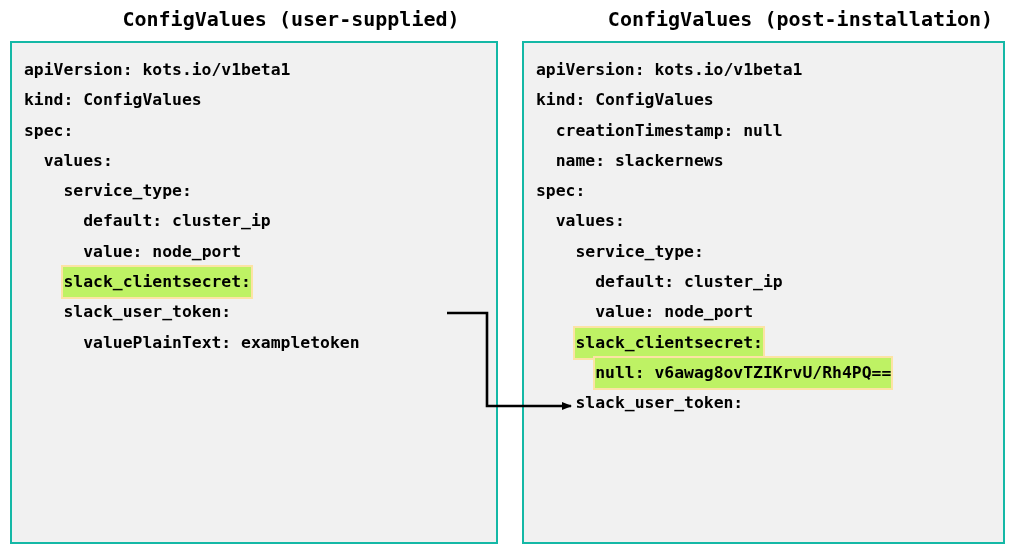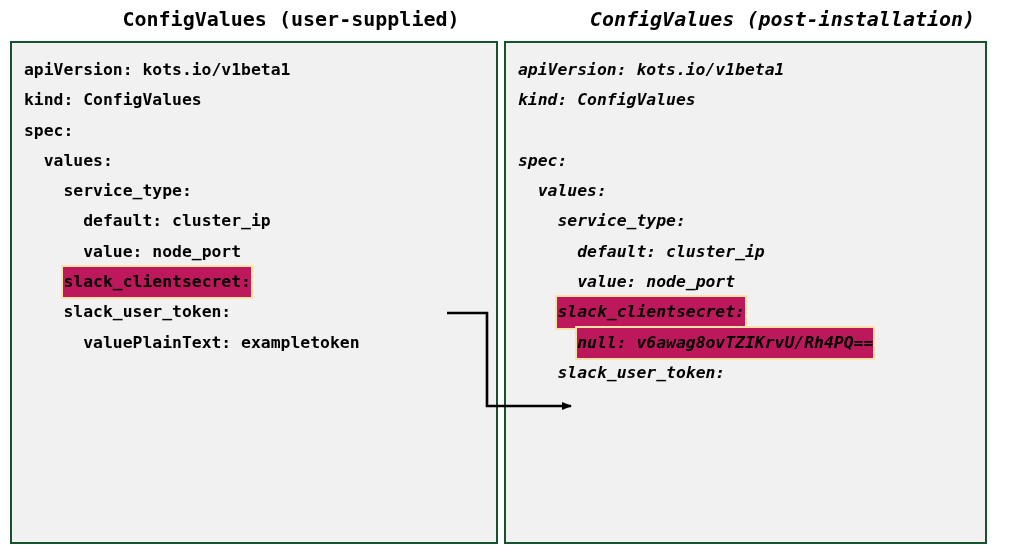--- a/index.html
+++ b/index.html
@@ -15,21 +15,21 @@
     overflow: hidden;
     font-family: "DejaVu Sans Mono", "Liberation Mono", monospace;
   }
 
   .panel {
     position: absolute;
     top: 0;
     height: 559px;
   }
   .panel-left  { left: 0px;   width: 510px; }
-  .panel-right { left: 492px; width: 509px; font-style: italic; }
+  .panel-right { left: 510px; width: 509px; }
 
   .panel-title {
     position: absolute;
     top: 7px;
     left: 0;
     width: 100%;
     text-align: center;
     font-family: "DejaVu Sans Mono", "Liberation Mono", monospace;
     font-size: 20px;
     font-weight: bold;
@@ -38,21 +38,21 @@
     white-space: nowrap;
     margin-left: 36px;
   }
   .panel-left .panel-title  { padding-right: 12px; }
   .panel-right .panel-title { padding-right: 6px; }
 
   .code-box {
     position: absolute;
     top: 41px;
     background: #f1f1f1;
-    border: 2px solid #14532d;
+    border: 2px solid #14b8a6;
     box-sizing: border-box;
     height: 503px;
     overflow: hidden;
     padding: 12px 0 0 0;
   }
   .panel-left  .code-box { left: 10px; width: 488px; }
   .panel-right .code-box { left: 12px; width: 483px; }
 
   .code-line {
     height: 30.3px;
@@ -62,21 +62,21 @@
     font-size: 16.4px;
     font-weight: bold;
     color: #000000;
     padding-left: 12px;
   }
   .code-line .seg {
     display: inline-block;
     padding: 0;
   }
   .code-line.hl .seg {
-    background: #be185d;
+    background: #bef264;
     box-shadow: 0 0 0 2px #fce3a5;
   }
 
   
   .connector {
     position: absolute;
     left: 0;
     top: 0;
     width: 1019px;
     height: 559px;
@@ -100,21 +100,22 @@
       <div class="code-line"><span>    </span><span class="seg">slack_user_token:</span></div>
       <div class="code-line"><span>      </span><span class="seg">valuePlainText: exampletoken</span></div>
     </div>
 </div>
 
 <div class="panel panel-right">
   <div class="panel-title">ConfigValues (post-installation)</div>
   <div class="code-box" id="right-code-box">
       <div class="code-line"><span></span><span class="seg">apiVersion: kots.io/v1beta1</span></div>
       <div class="code-line"><span></span><span class="seg">kind: ConfigValues</span></div>
-      <div class="code-line"><span>  </span></div>
+      <div class="code-line"><span>  </span><span class="seg">creationTimestamp: null</span></div>
+      <div class="code-line"><span>  </span><span class="seg">name: slackernews</span></div>
       <div class="code-line"><span></span><span class="seg">spec:</span></div>
       <div class="code-line"><span>  </span><span class="seg">values:</span></div>
       <div class="code-line"><span>    </span><span class="seg">service_type:</span></div>
       <div class="code-line"><span>      </span><span class="seg">default: cluster_ip</span></div>
       <div class="code-line"><span>      </span><span class="seg">value: node_port</span></div>
       <div class="code-line hl"><span>    </span><span class="seg">slack_clientsecret:</span></div>
       <div class="code-line hl"><span>      </span><span class="seg">null: v6awag8ovTZIKrvU/Rh4PQ==</span></div>
       <div class="code-line"><span>    </span><span class="seg">slack_user_token:</span></div>
     </div>
 </div>

